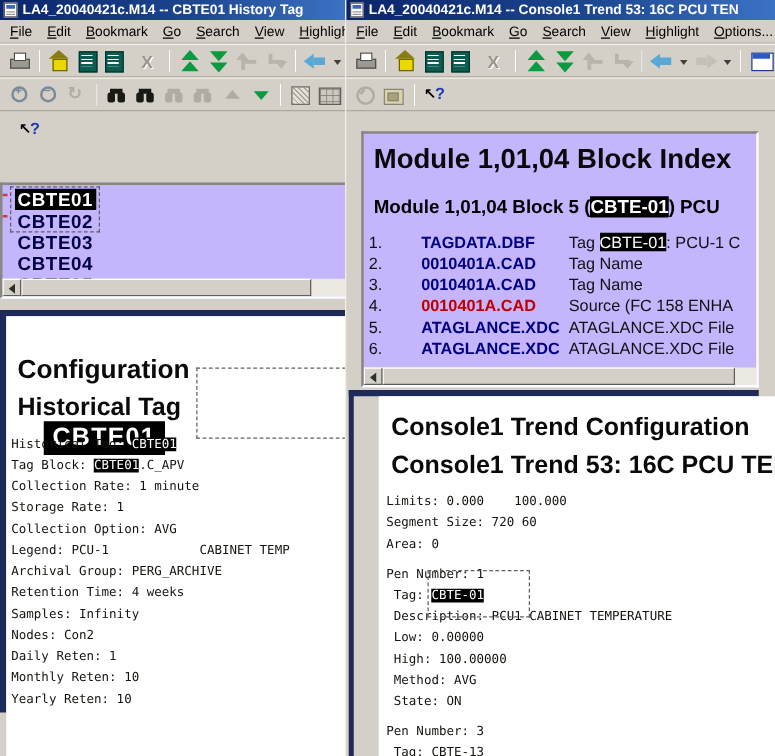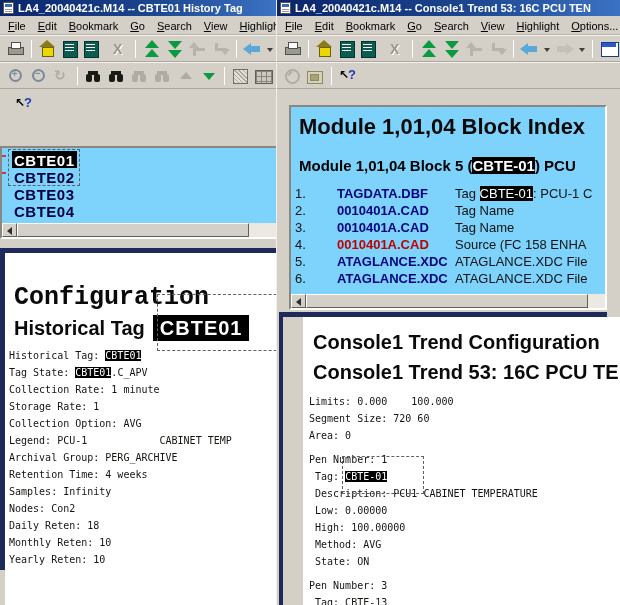--- a/index.html
+++ b/index.html
@@ -78,21 +78,21 @@
   .i-tv::after  { content:""; position:absolute; left:4px; top:7px; width:7px; height:5px; background:#a8a478; border:1px solid #8a867c; }
   .i-help-cursor::before { content:"↖"; position:absolute; left:1px; top:1px; font:bold 12px "DejaVu Sans",sans-serif; color:#000; }
   .i-help-cursor::after  { content:"?"; position:absolute; left:10px; top:0; font:bold 13px "Liberation Sans",sans-serif; color:#1a3ab8; }
   .i-window::before { content:""; position:absolute; left:2px; top:2px; width:16px; height:13px; background:#fff; border:1px solid #1a3a8a; }
   .i-window::after  { content:""; position:absolute; left:3px; top:3px; width:14px; height:4px; background:#2a5ac8; }
 
   
   .help-cursor-float { position:absolute; width:22px; height:16px; }
 
   .sunken { border-top:2px solid #8a8680; border-left:2px solid #8a8680;
-            border-bottom:2px solid #fff; border-right:2px solid #fff; background:#7dd3fc; }
+            border-bottom:2px solid #fff; border-right:2px solid #fff; background:#c4b5fd; }
 
   #tag-list-panel { position:absolute; left:0; top:146px; width:288px; height:93px; overflow:hidden; }
   .tag-item { position:relative; font-weight:bold; font-size:15px; color:#000040; padding:1px 2px; margin-left:10px;
               height:17px; width:max-content; letter-spacing:0.5px; }
   .tag-item.selected { background:#000; color:#fff; }
 
   .marquee { position:absolute; border:1px dashed #606060; pointer-events:none; }
   .redmark { position:absolute; width:4px; height:2px; background:#c04040; }
 
   .hscroll { position:absolute; left:0; bottom:0; height:14px; width:100%; background:#ece9e2; display:flex; }
@@ -109,21 +109,21 @@
   .cfg { position:absolute; font-family:"DejaVu Sans Mono",monospace; font-size:10px; color:#14140f; }
   .cfg-line { white-space:pre; height:17px; line-height:17px; }
   .cfg-line.gap { margin-top:7px; }
 
   .idx-row { display:flex; font-size:13px; height:16px; line-height:16px; margin-top:1px; white-space:pre; }
   .idx-num  { width:46px; padding-left:4px; color:#111; flex:0 0 auto; }
   .idx-file { width:118px; font-weight:bold; color:#000080; flex:0 0 auto; }
   .idx-file.red { color:#c00000; }
   .idx-desc { color:#111; overflow:hidden; }
 
-  .subhead-row { display:flex; align-items:center; white-space:nowrap; }
+  .subhead-row { display:flex; align-items:center; white-space:nowrap;flex-direction:column; }
 </style>
 </head>
 <body>
 
 <div id="stage">
 
   <div class="window" id="win-left">
     <div class="titlebar">
       <span class="win-doc"></span>
       <span class="title">LA4_20040421c.M14 -- CBTE01 History Tag</span>
@@ -185,40 +185,40 @@
       <div class="redmark" style="left:0; top:24px;"></div>
       <div class="hscroll">
         <div class="sb-btn"></div>
         <div class="sb-thumb" style="width:232px;"></div>
       </div>
     </div>
 
     <div class="navy-bar" style="left:0; top:248px; width:288px; height:5px;"></div>
     <div class="navy-bar" style="left:0; top:248px; width:5px; height:322px;"></div>
     <div class="white-panel" style="left:5px; top:253px; width:283px; height:352px;">
-      <div class="h-big" style="position:absolute; left:9px; top:31px; font-size:25px;font-family:Liberation Mono, monospace;">Configuration</div>
+      <div class="h-big" style="position:absolute; left:9px; top:31px; font-size:21px;">Configuration</div>
 
       <div class="subhead-row" style="position:absolute; left:9px; top:62px;">
         <span class="h-big" style="font-size:20px;">Historical Tag</span>
         <span class="hl h-big" style="font-size:20px; margin-left:8px; padding:2px 7px; letter-spacing:1px;">CBTE01</span>
       </div>
       <div class="marquee" style="left:152px; top:41px; width:140px; height:57px;"></div>
 
       <div class="cfg" style="left:4px; top:94px; width:279px;">
           <div class="cfg-line"><span>Historical Tag: </span><span class="hl">CBTE01</span></div>
-          <div class="cfg-line"><span>Tag State: </span><span class="hl">CBTE01</span><span>.C_APV</span></div>
+          <div class="cfg-line"><span>Tag Block: </span><span class="hl">CBTE01</span><span>.C_APV</span></div>
           <div class="cfg-line"><span>Collection Rate: 1 minute</span></div>
           <div class="cfg-line"><span>Storage Rate: 1</span></div>
           <div class="cfg-line"><span>Collection Option: AVG</span></div>
           <div class="cfg-line"><span>Legend: PCU-1            CABINET TEMP</span></div>
           <div class="cfg-line"><span>Archival Group: PERG_ARCHIVE</span></div>
           <div class="cfg-line"><span>Retention Time: 4 weeks</span></div>
           <div class="cfg-line"><span>Samples: Infinity</span></div>
           <div class="cfg-line"><span>Nodes: Con2</span></div>
-          <div class="cfg-line"><span>Daily Reten: 18</span></div>
+          <div class="cfg-line"><span>Daily Reten: 1</span></div>
           <div class="cfg-line"><span>Monthly Reten: 10</span></div>
           <div class="cfg-line"><span>Yearly Reten: 10</span></div>
         </div>
     </div>
   </div>
 
   <div class="window" id="win-right">
     <div class="titlebar">
       <span class="win-doc"></span>
       <span class="title">LA4_20040421c.M14 -- Console1 Trend 53: 16C PCU TEN</span>

